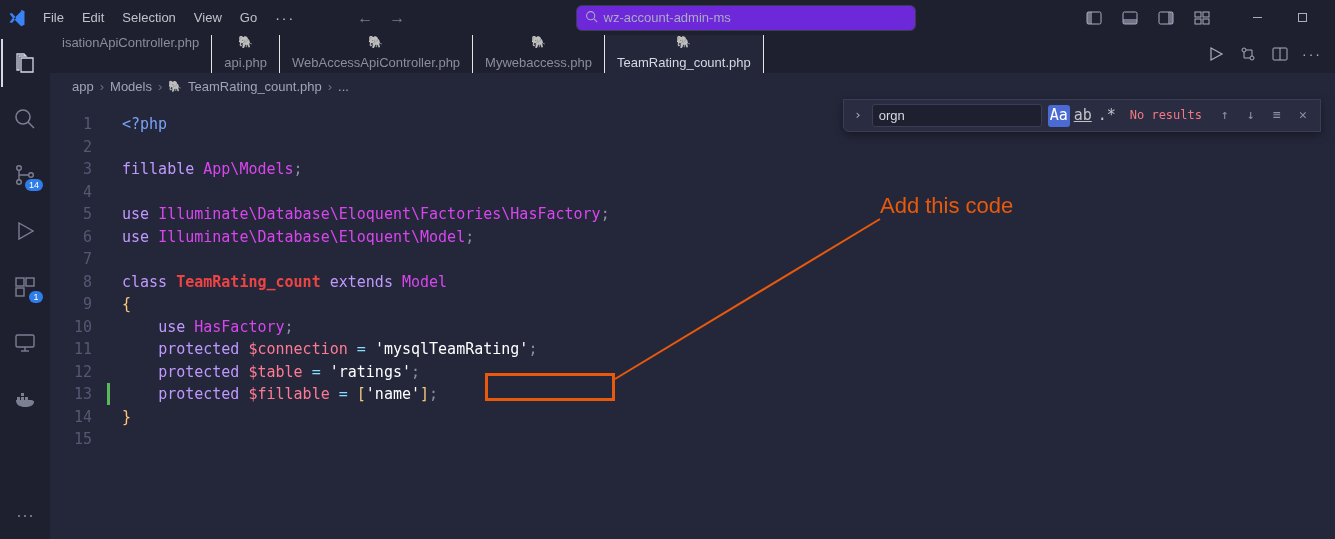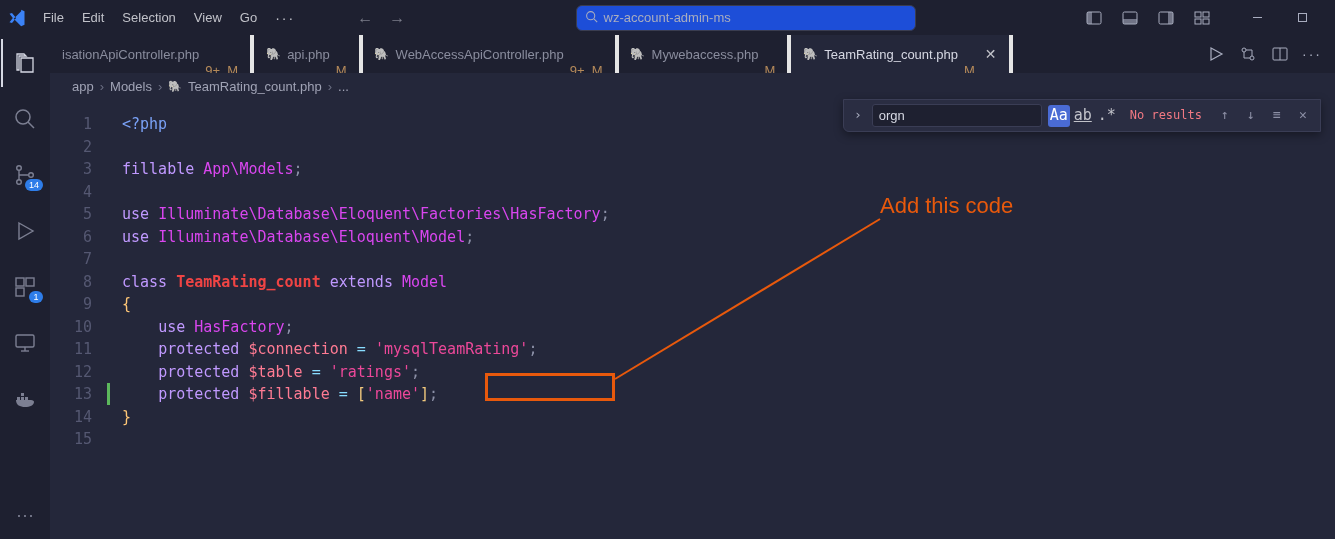--- a/index.html
+++ b/index.html
@@ -49,21 +49,21 @@
     display: flex; align-items: center; justify-content: center;
     color: #7b7d8a; cursor: pointer; font-size: 16px;
   }
   .search-center {
     flex: 1;
     display: flex;
     justify-content: center;
     padding: 0 60px;
   }
   .search-box {
-    background: #1d4ed8;
+    background: #6d28d9;
     border: 1px solid #3a3d50;
     border-radius: 6px;
     height: 26px;
     width: 340px;
     display: flex;
     align-items: center;
     padding: 0 8px;
     color: #a9adbf;
     font-size: 13px;
     gap: 6px;
@@ -128,26 +128,27 @@
     height: 38px;
     background: #1e2030;
     overflow: hidden;
   }
   .tabs { display: flex; height: 100%; flex: 1; overflow: hidden; min-width: 0; }
   .tab {
     display: flex;
     align-items: center;
     padding: 0 12px;
     gap: 6px;
-    border-right: 4px solid #e5e5e5;
+    border-right: 1px solid #e5e5e5;
     background: #1e2030;
     color: #8a8d9e;
     cursor: pointer;
     white-space: nowrap;
     font-size: 13px;
+    flex-direction: column;
   }
   .tab.active {
     background: #24273a;
     color: #d6d8e3;
   }
   .tab .php-icon { color: #b77ecf; font-size: 12px; }
   .tab .mod { color: #b58a5a; font-weight: 400; margin-top: 33px; }
   .tab-close { color: #c1c2c9; font-size: 14px; padding-left: 4px; }
   .tab-right-actions { display: flex; align-items: center; gap: 10px; padding: 0 12px; color: #a9adbf; }
   .tab-right-actions .icon-btn { width: 22px; height: 22px; display: flex; align-items: center; justify-content: center; cursor: pointer; }
@@ -190,21 +191,21 @@
     line-height: 22.5px;
     color: #c8ccdf;
     position: relative;
   }
   .code pre { margin: 0; font-family: inherit; line-height: inherit; }
   
   .tok-tag { color: #7aa2f7; }
   .tok-kw { color: #c099ff; }
   .tok-ns { color: #d946ef; }
   .tok-cls { color: #ef4444; font-weight: bold; }
-  .tok-str { color: #ec4899; }
+  .tok-str { color: #ffffff; }
   .tok-punc { color: #89ddff; }
   .tok-brace { color: #ffc777; }
   .tok-yellow { color: #f2c97d; }
   .tok-red { color: #ff7b93; }
   .tok-dim { color: #8d91a8; }
   
   .annotation-box {
     position: absolute;
     border: 3px solid #e8590c;
     left: 375px;

